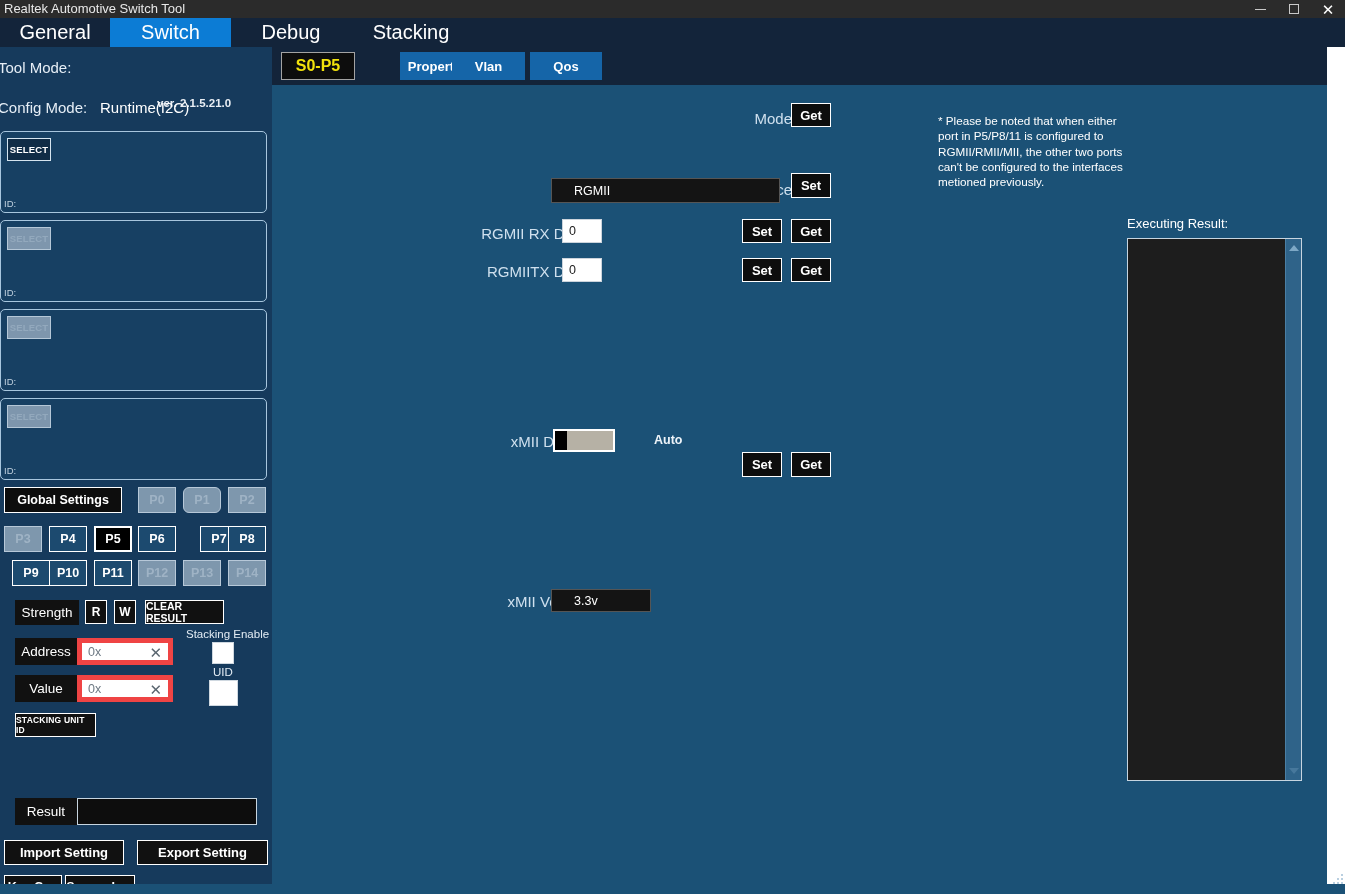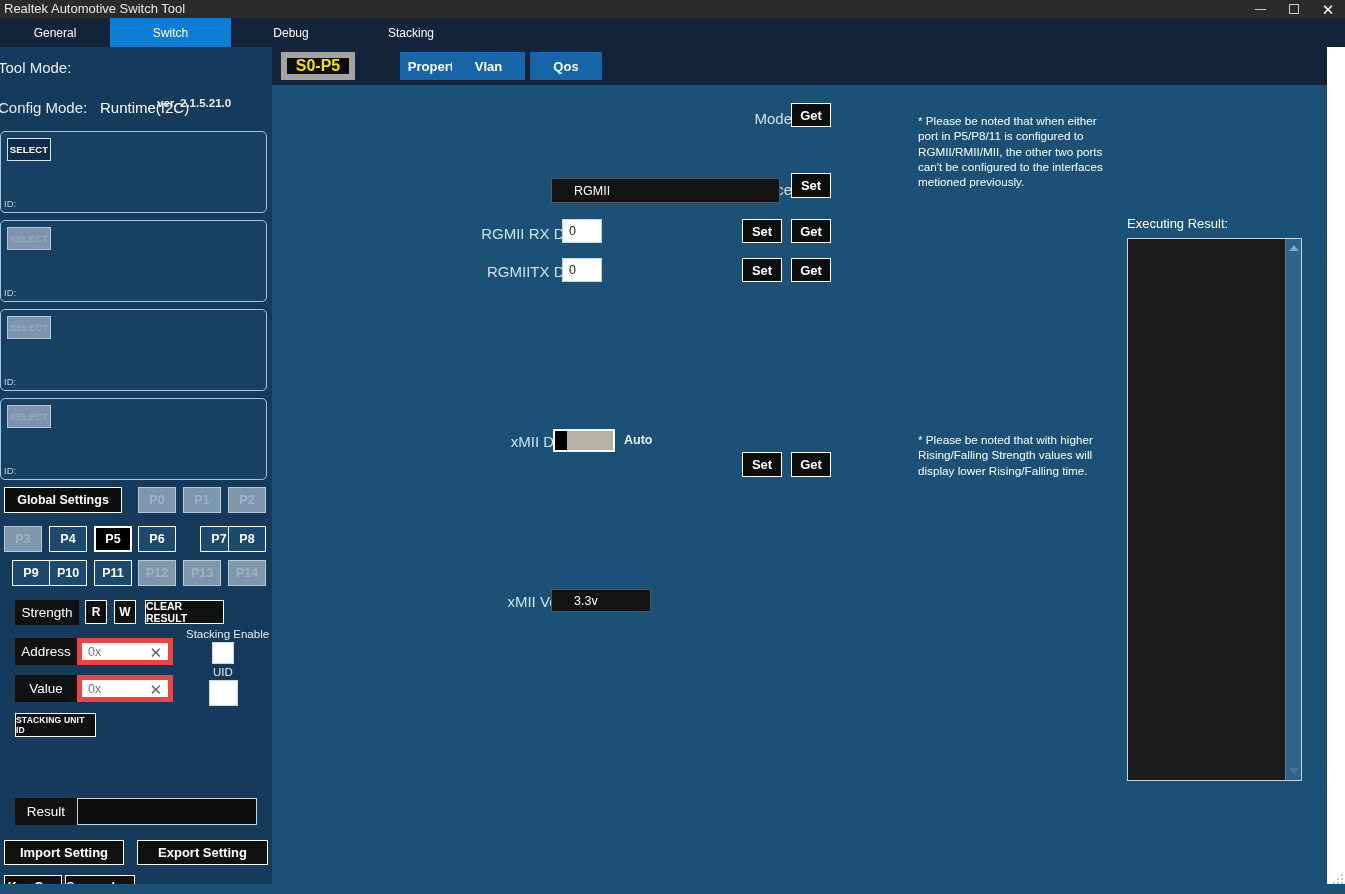--- a/index.html
+++ b/index.html
@@ -39,21 +39,21 @@
   .win-btn .sq { display:block; width:10px; height:10px; border:1px solid #c9c9c9; }
 
   
   .tabstrip {
     position: absolute; left: 0; top: 18px; width: 1345px; height: 29px;
     background: #13243a;
     display: flex; align-items: stretch;
   }
   .tab {
     display: flex; align-items: center; justify-content: center;
-    color: #ffffff; font-size: 12px;
+    color: #ffffff; font-size: 20px;
     padding: 0 20px;
   }
   .tab.general { width: 110px; }
   .tab.switch  { width: 121px; background: #0c7cd5; }
   .tab.debug   { width: 120px; }
   .tab.stacking{ width: 120px; }
 
   
   .sidebar {
     position: absolute; left: 0; top: 47px;
@@ -153,21 +153,21 @@
     position: absolute; left: 0; top: 0; width: 1055px; height: 38px;
     background: #13243a;
   }
   .subtab {
     position: absolute; top: 5px; height: 28px;
     display: flex; align-items: center; justify-content: center;
     font-size: 13px; font-weight: bold;
   }
   .subtab.s0 {
     left: 9px; width: 74px; background: #0d0d0d;
-    border: 6px solid #a3a3a3; color: #f2e20c; font-size: 16px;
+    border: 1px solid #a3a3a3; color: #f2e20c; font-size: 16px;
   }
   .subtab.blue { background: #1565a8; color: #ffffff; }
 
   .flabel {
     position: absolute; color: #cfe0ee; font-size: 15px;
     text-align: right;
   }
   .fbtn {
     position: absolute; background: #0d0d0d; border: 1.5px solid #ffffff;
     color: #ffffff; font-size: 13px; font-weight: bold;
@@ -185,25 +185,25 @@
   }
   .toggle {
     position: absolute; width: 62px; height: 23px;
     background: #b6b1a5; border: 2px solid #ffffff;
   }
   .toggle .thumb {
     position: absolute; left: 0; top: 0; width: 12px; height: 19px;
     background: #000000;
   }
   .toggle-text {
-    position: absolute; color: #eef4f9; font-size: 12.5px; font-weight: bold;
+    position: absolute; color: #eef4f9; font-size: 12.5px; font-weight: bold; margin-left: 30px;
   }
   .note {
     position: absolute; color: #ffffff; font-size: 11.7px;
-    line-height: 15.3px; width: 200px;
+    line-height: 15.3px; width: 200px; margin-left: 20px;
   }
 
   .exec-title {
     position: absolute; color: #ffffff; font-size: 13px;
   }
   .exec-box {
     position: absolute; background: #1d1d1d; border: 1px solid #c7d5e0;
   }
   .exec-scroll {
     position: absolute; background: #2f6389; border-left: 1px solid #4a7fa4;
@@ -283,21 +283,21 @@
 
     <div class="select-panel" style="top:351px;">
       <div class="select-btn disabled">SELECT</div>
       <div class="panel-id">ID:</div>
     </div>
 
     <div class="port-grid">
       <div class="global-btn">Global Settings</div>
 
       <div class="pbtn disabled" style="left:138px;top:0;">P0</div>
-      <div class="pbtn disabled" style="left:183px;top:0;">P1</div>
+      <div class="pbtn disabled" style="left:183px;top:0;border-radius:6px;">P1</div>
       <div class="pbtn disabled" style="left:228px;top:0;">P2</div>
 
       <div class="pbtn disabled" style="left:4px;top:39px;">P3</div>
       <div class="pbtn" style="left:49px;top:39px;">P4</div>
       <div class="pbtn active" style="left:94px;top:39px;">P5</div>
       <div class="pbtn" style="left:138px;top:39px;">P6</div>
       <div class="pbtn" style="left:200px;top:39px;">P7</div>
       <div class="pbtn" style="left:228px;top:39px;">P8</div>
 
       <div class="pbtn" style="left:12px;top:73px;">P9</div>
@@ -386,21 +386,20 @@
     <div class="toggle-text" style="left:352px;top:386px;">Auto</div>
     <div class="fbtn" style="left:470px;top:405px;width:40px;height:25px;">Set</div>
     <div class="fbtn" style="left:519px;top:405px;width:40px;height:25px;">Get</div>
 
     <div class="flabel" style="left:98px;top:546px;width:220px;">xMII Voltage</div>
     <div class="combo-dark" style="left:279px;top:542px;width:100px;height:23px;">
       <span>3.3v</span>
     </div>
 
     <div class="note" style="left:646px;top:66px;">* Please be noted that when either port in P5/P8/11 is configured to RGMII/RMII/MII, the other two ports can't be configured to the interfaces metioned previously.</div>
-    <div class="note" style="left:646px;top:385px;">* Please be noted that with higher Rising/Falling Strength values will display lower Rising/Falling time.</div>
 
     <div class="exec-title" style="left:855px;top:169px;">Executing Result:</div>
     <div class="exec-box" style="left:855px;top:191px;width:175px;height:543px;">
       <span></span>
     </div>
     <div class="exec-scroll" style="left:1013px;top:192px;width:16px;height:541px;">
       <div class="sc-arrow up" style="top:6px;"></div>
       <div class="sc-arrow down" style="bottom:6px;"></div>
     </div>
   </div>

